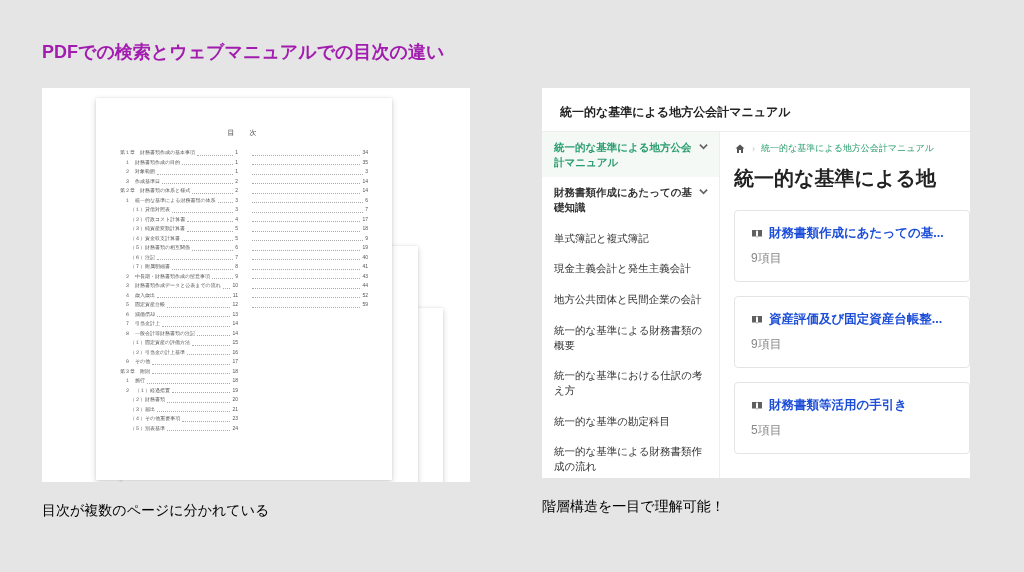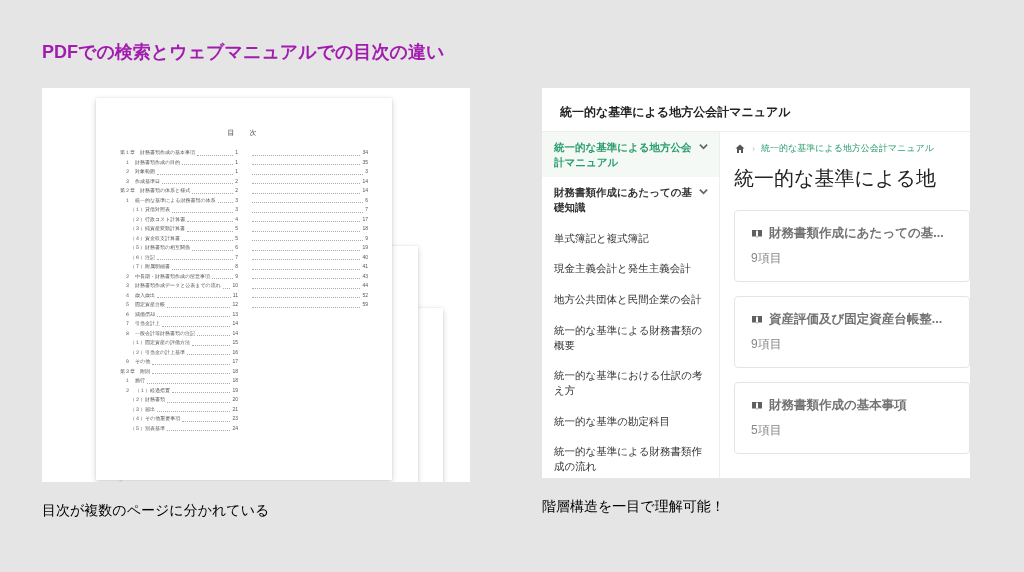--- a/index.html
+++ b/index.html
@@ -107,36 +107,36 @@
   font-size: 9px;
   color: #888;
   margin-bottom: 10px;
 }
 .bc-home { width: 12px; height: 12px; display: inline-flex; }
 .bc-home svg { width: 12px; height: 12px; fill: #555; }
 .bc-sep { color: #bbb; }
 .bc-link { color: #2a9d6e; }
 .page-h1 {
   font-size: 20px;
-  font-weight: 400;
+  font-weight: 700;
   color: #222;
   margin-bottom: 18px;
   white-space: nowrap;
 }
 .card {
   border: 1px solid #e4e4e4;
   border-radius: 4px;
   padding: 14px 16px;
   margin-bottom: 14px;
   background: #fff;
 }
 .card-title {
   font-size: 12.5px;
   font-weight: 700;
-  color: #737373;
+  color: #1d4ed8;
   margin-bottom: 8px;
   display: flex;
   align-items: center;
   gap: 6px;
   white-space: nowrap;
   overflow: hidden;
 }
 .card-icon { width: 12px; height: 10px; display: inline-flex; }
 .card-icon svg { width: 12px; height: 10px; }
 .card-meta { font-size: 12px; color: #888; }
@@ -465,21 +465,21 @@
                 </div>
                 <div class="card-meta">9項目</div>
               </div>
               <div class="card">
                 <div class="card-title">
                   <span class="card-icon">
                     <svg viewBox="0 0 24 20">
                       <path fill="#444" d="M2 2h9a3 3 0 0 1 3 3v13a3 3 0 0 0-3-3H2zM22 2h-9a3 3 0 0 0-3 3v13a3 3 0 0 1 3-3h9z" opacity=".85"></path>
                     </svg>
                   </span>
-                  <span>財務書類作成の基本事項</span>
+                  <span>財務書類等活用の手引き</span>
                 </div>
                 <div class="card-meta">5項目</div>
               </div>
             </div>
         </main>
       </div>
     </div>
     <p class="caption">階層構造を一目で理解可能！</p>
   </div>
 

